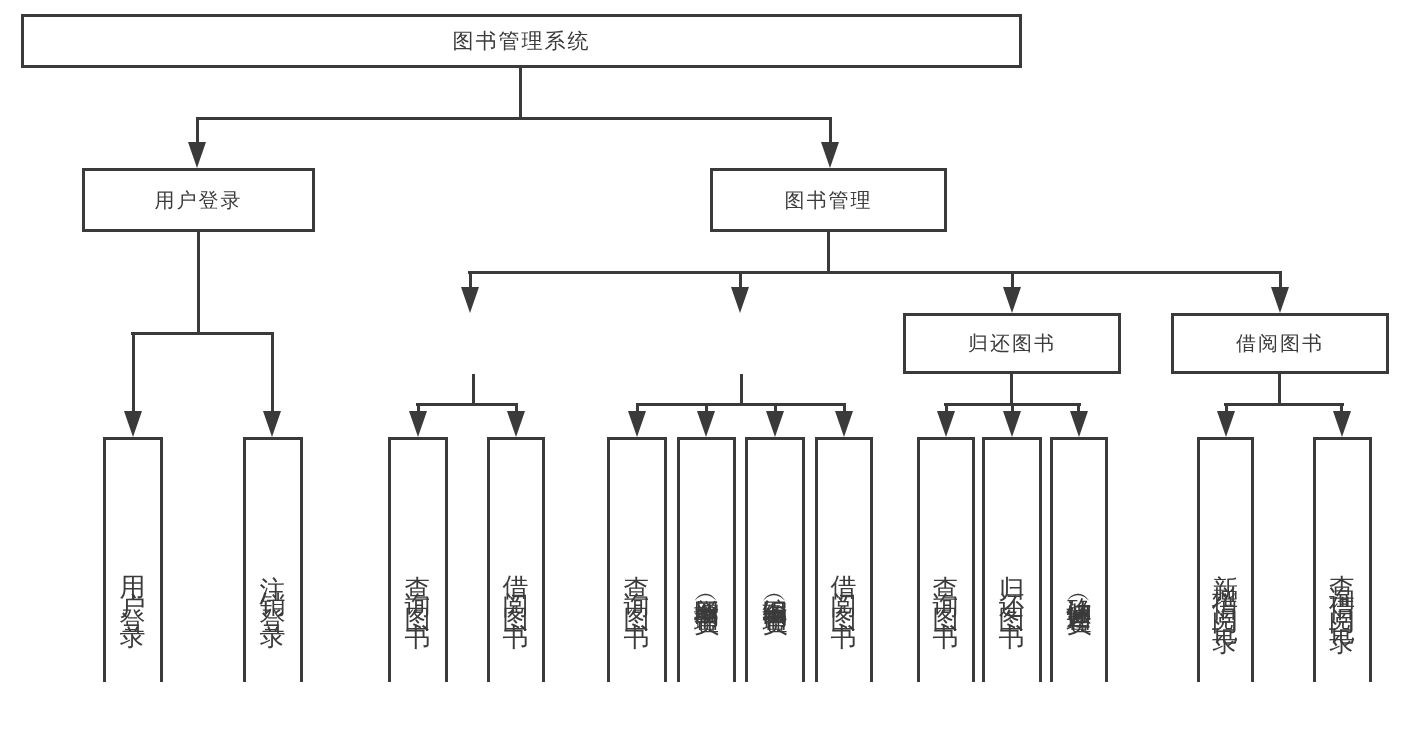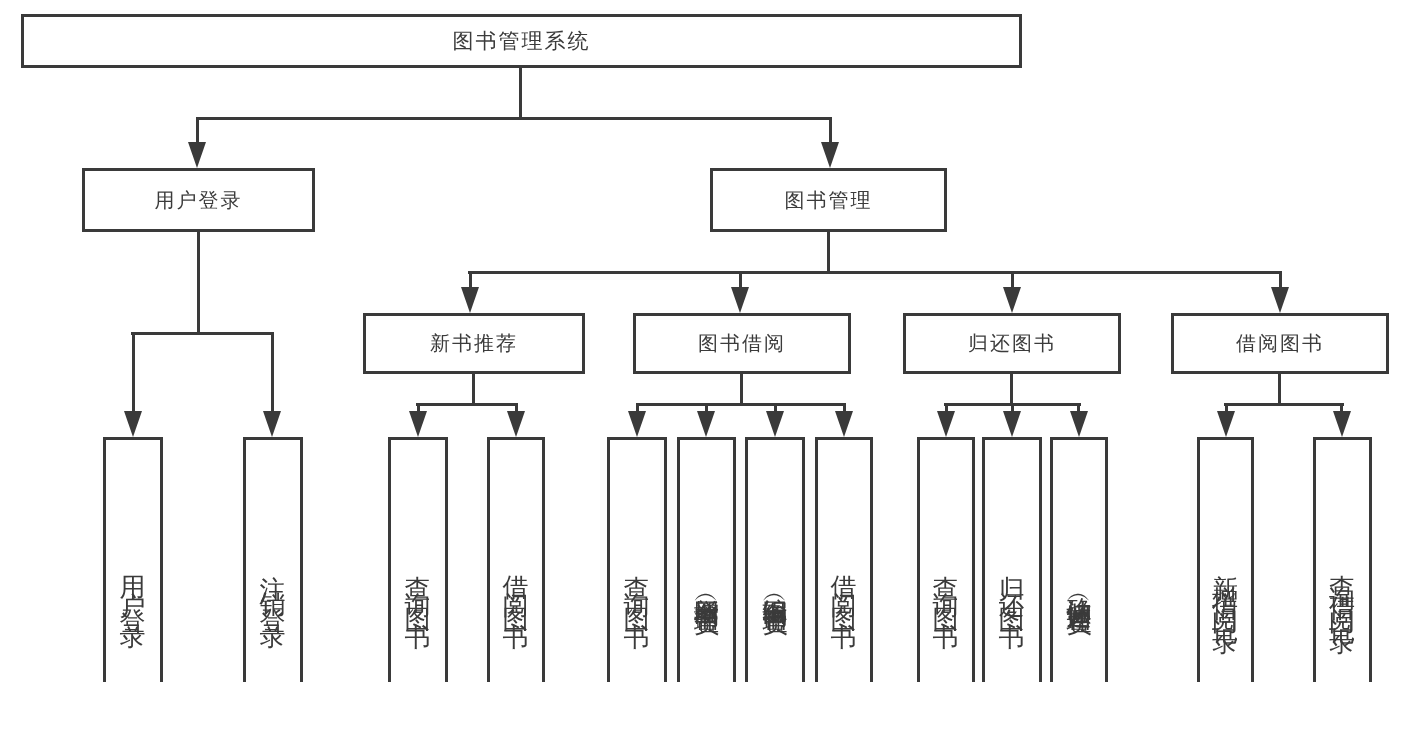--- a/index.html
+++ b/index.html
@@ -82,26 +82,20 @@
   <div class="hline" style="left:468px;top:271px;width:814px;"></div>
   <div class="vline" style="left:469px;top:271px;height:20px;"></div>
   <div class="vline" style="left:739px;top:271px;height:20px;"></div>
   <div class="vline" style="left:1011px;top:271px;height:20px;"></div>
   <div class="vline" style="left:1279px;top:271px;height:20px;"></div>
   <div class="arrow" style="left:461px;top:287px;"></div>
   <div class="arrow" style="left:731px;top:287px;"></div>
   <div class="arrow" style="left:1003px;top:287px;"></div>
   <div class="arrow" style="left:1271px;top:287px;"></div>
 
-  <div class="node hnode" style="left:363px;top:313px;width:222px;height:61px;">
-    <span>新书推荐</span>
-  </div>
-  <div class="node hnode" style="left:633px;top:313px;width:218px;height:61px;">
-    <span>图书借阅</span>
-  </div>
   <div class="node hnode" style="left:903px;top:313px;width:218px;height:61px;">
     <span>归还图书</span>
   </div>
   <div class="node hnode" style="left:1171px;top:313px;width:218px;height:61px;">
     <span>借阅图书</span>
   </div>
 
   <div class="vline" style="left:472px;top:374px;height:32px;"></div>
   <div class="hline" style="left:416px;top:403px;width:102px;"></div>
   <div class="vline" style="left:417px;top:403px;height:14px;"></div>

